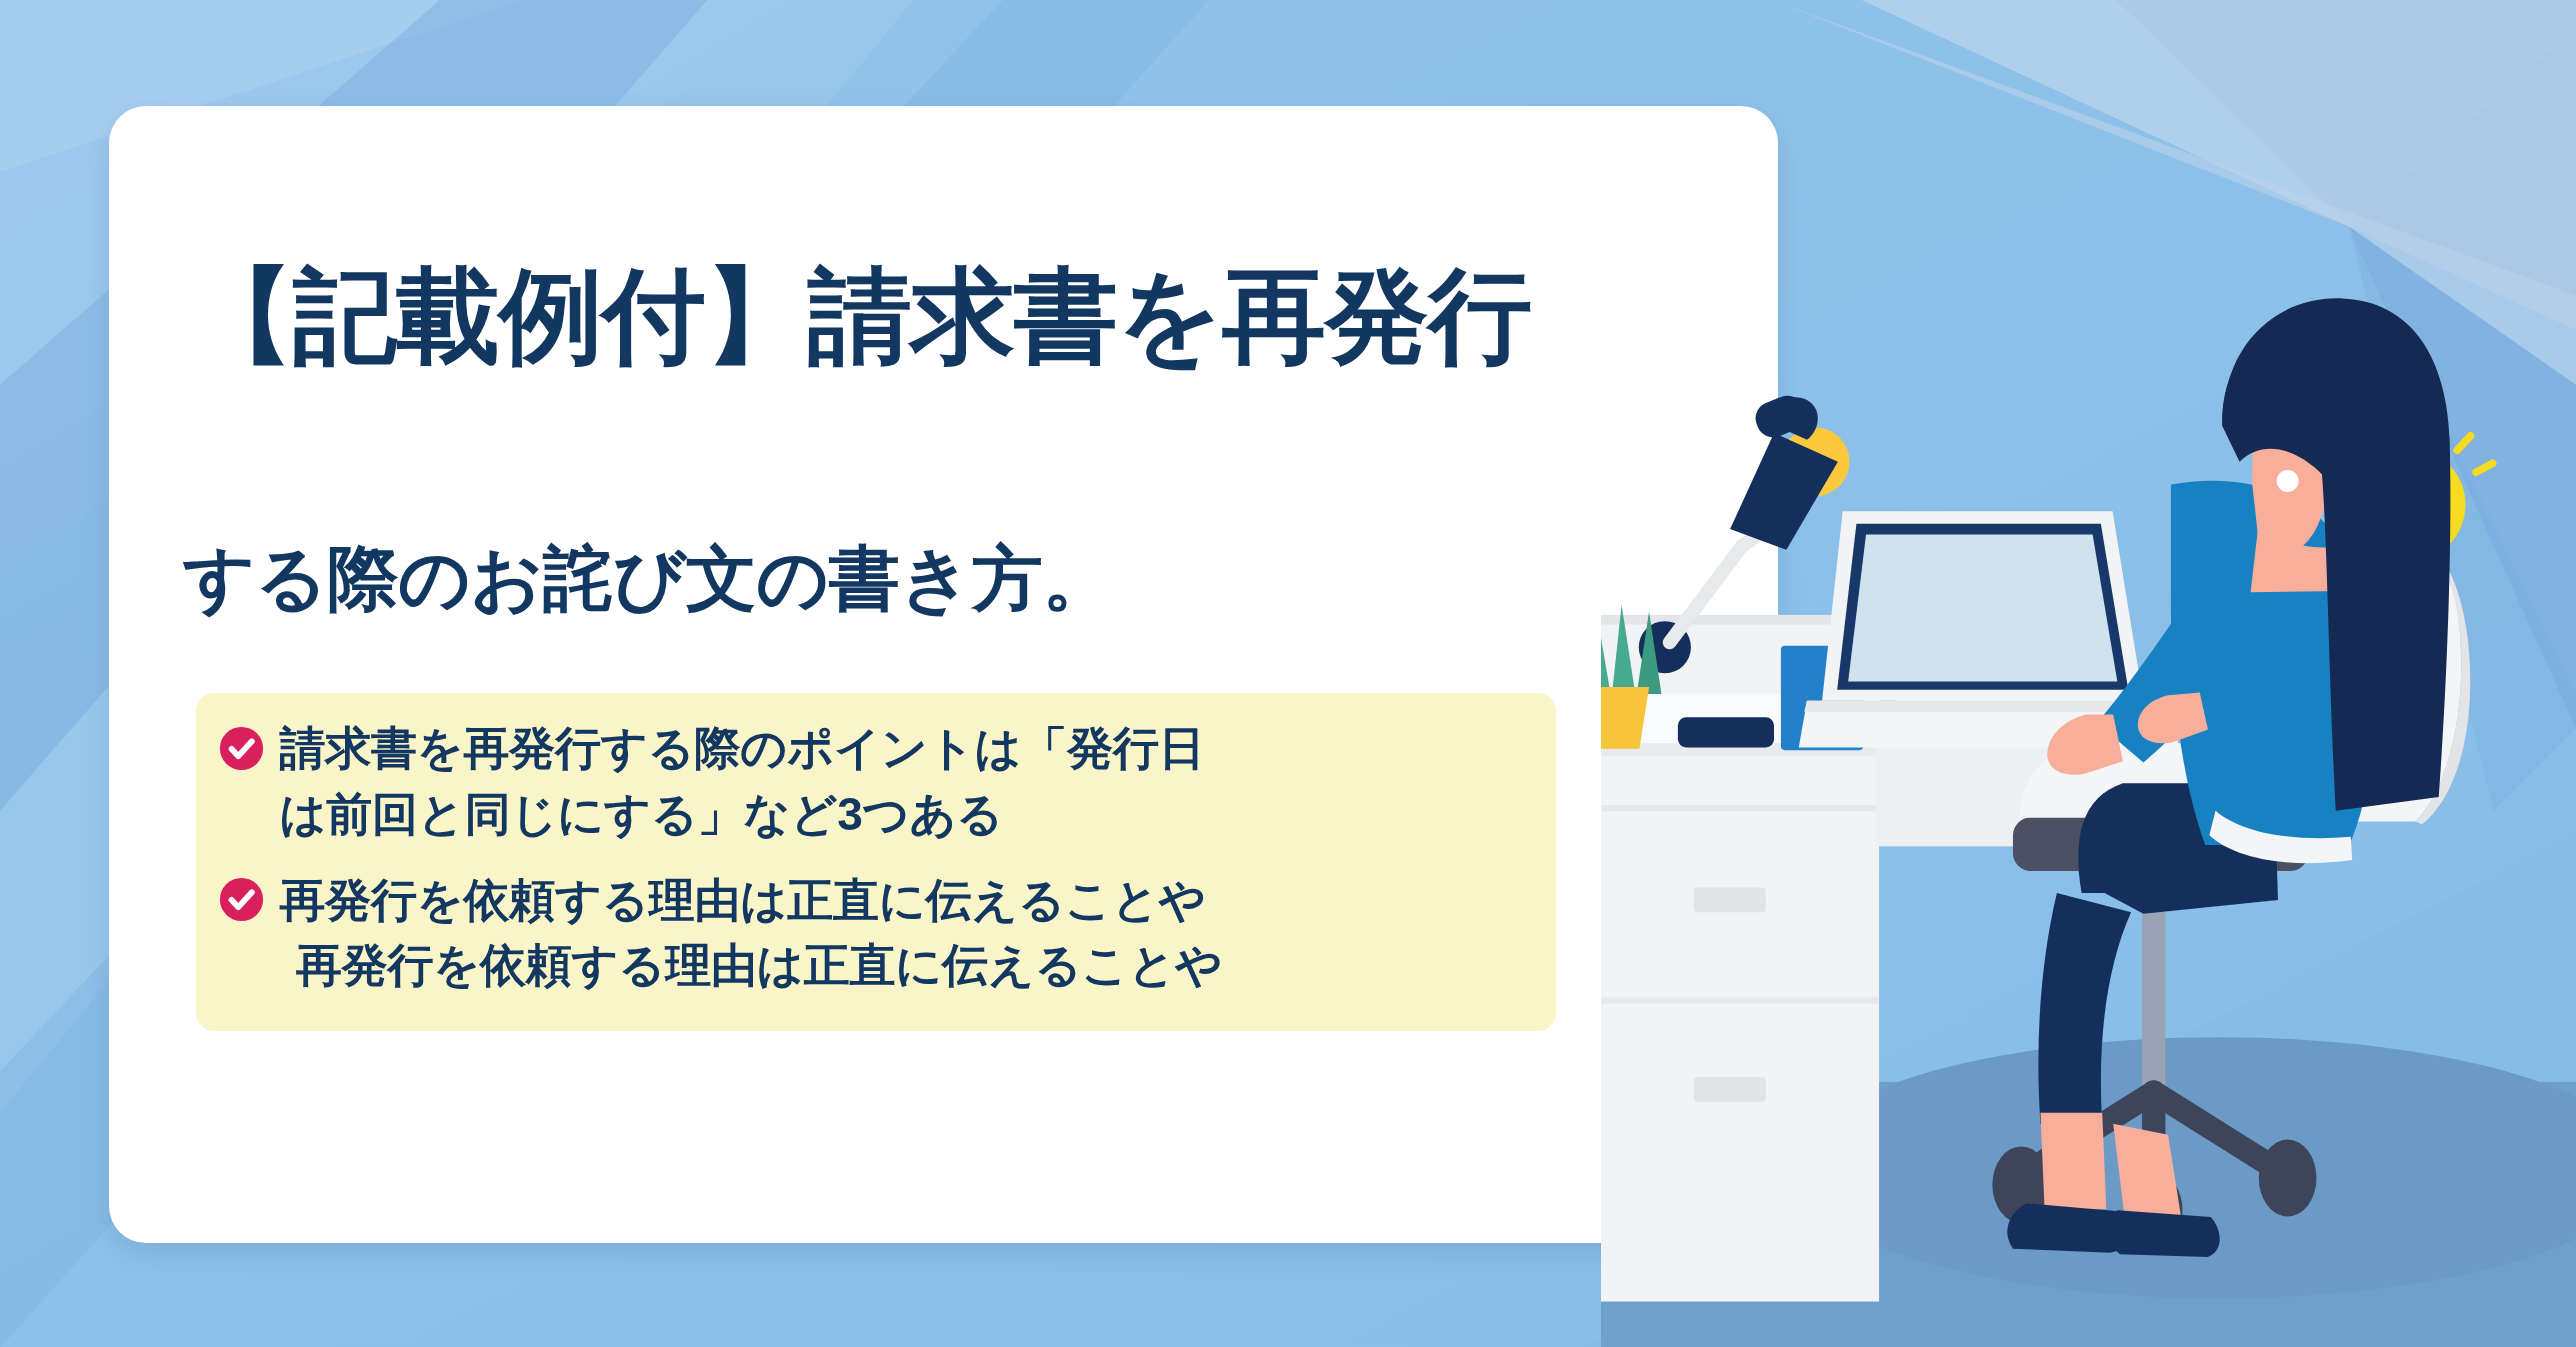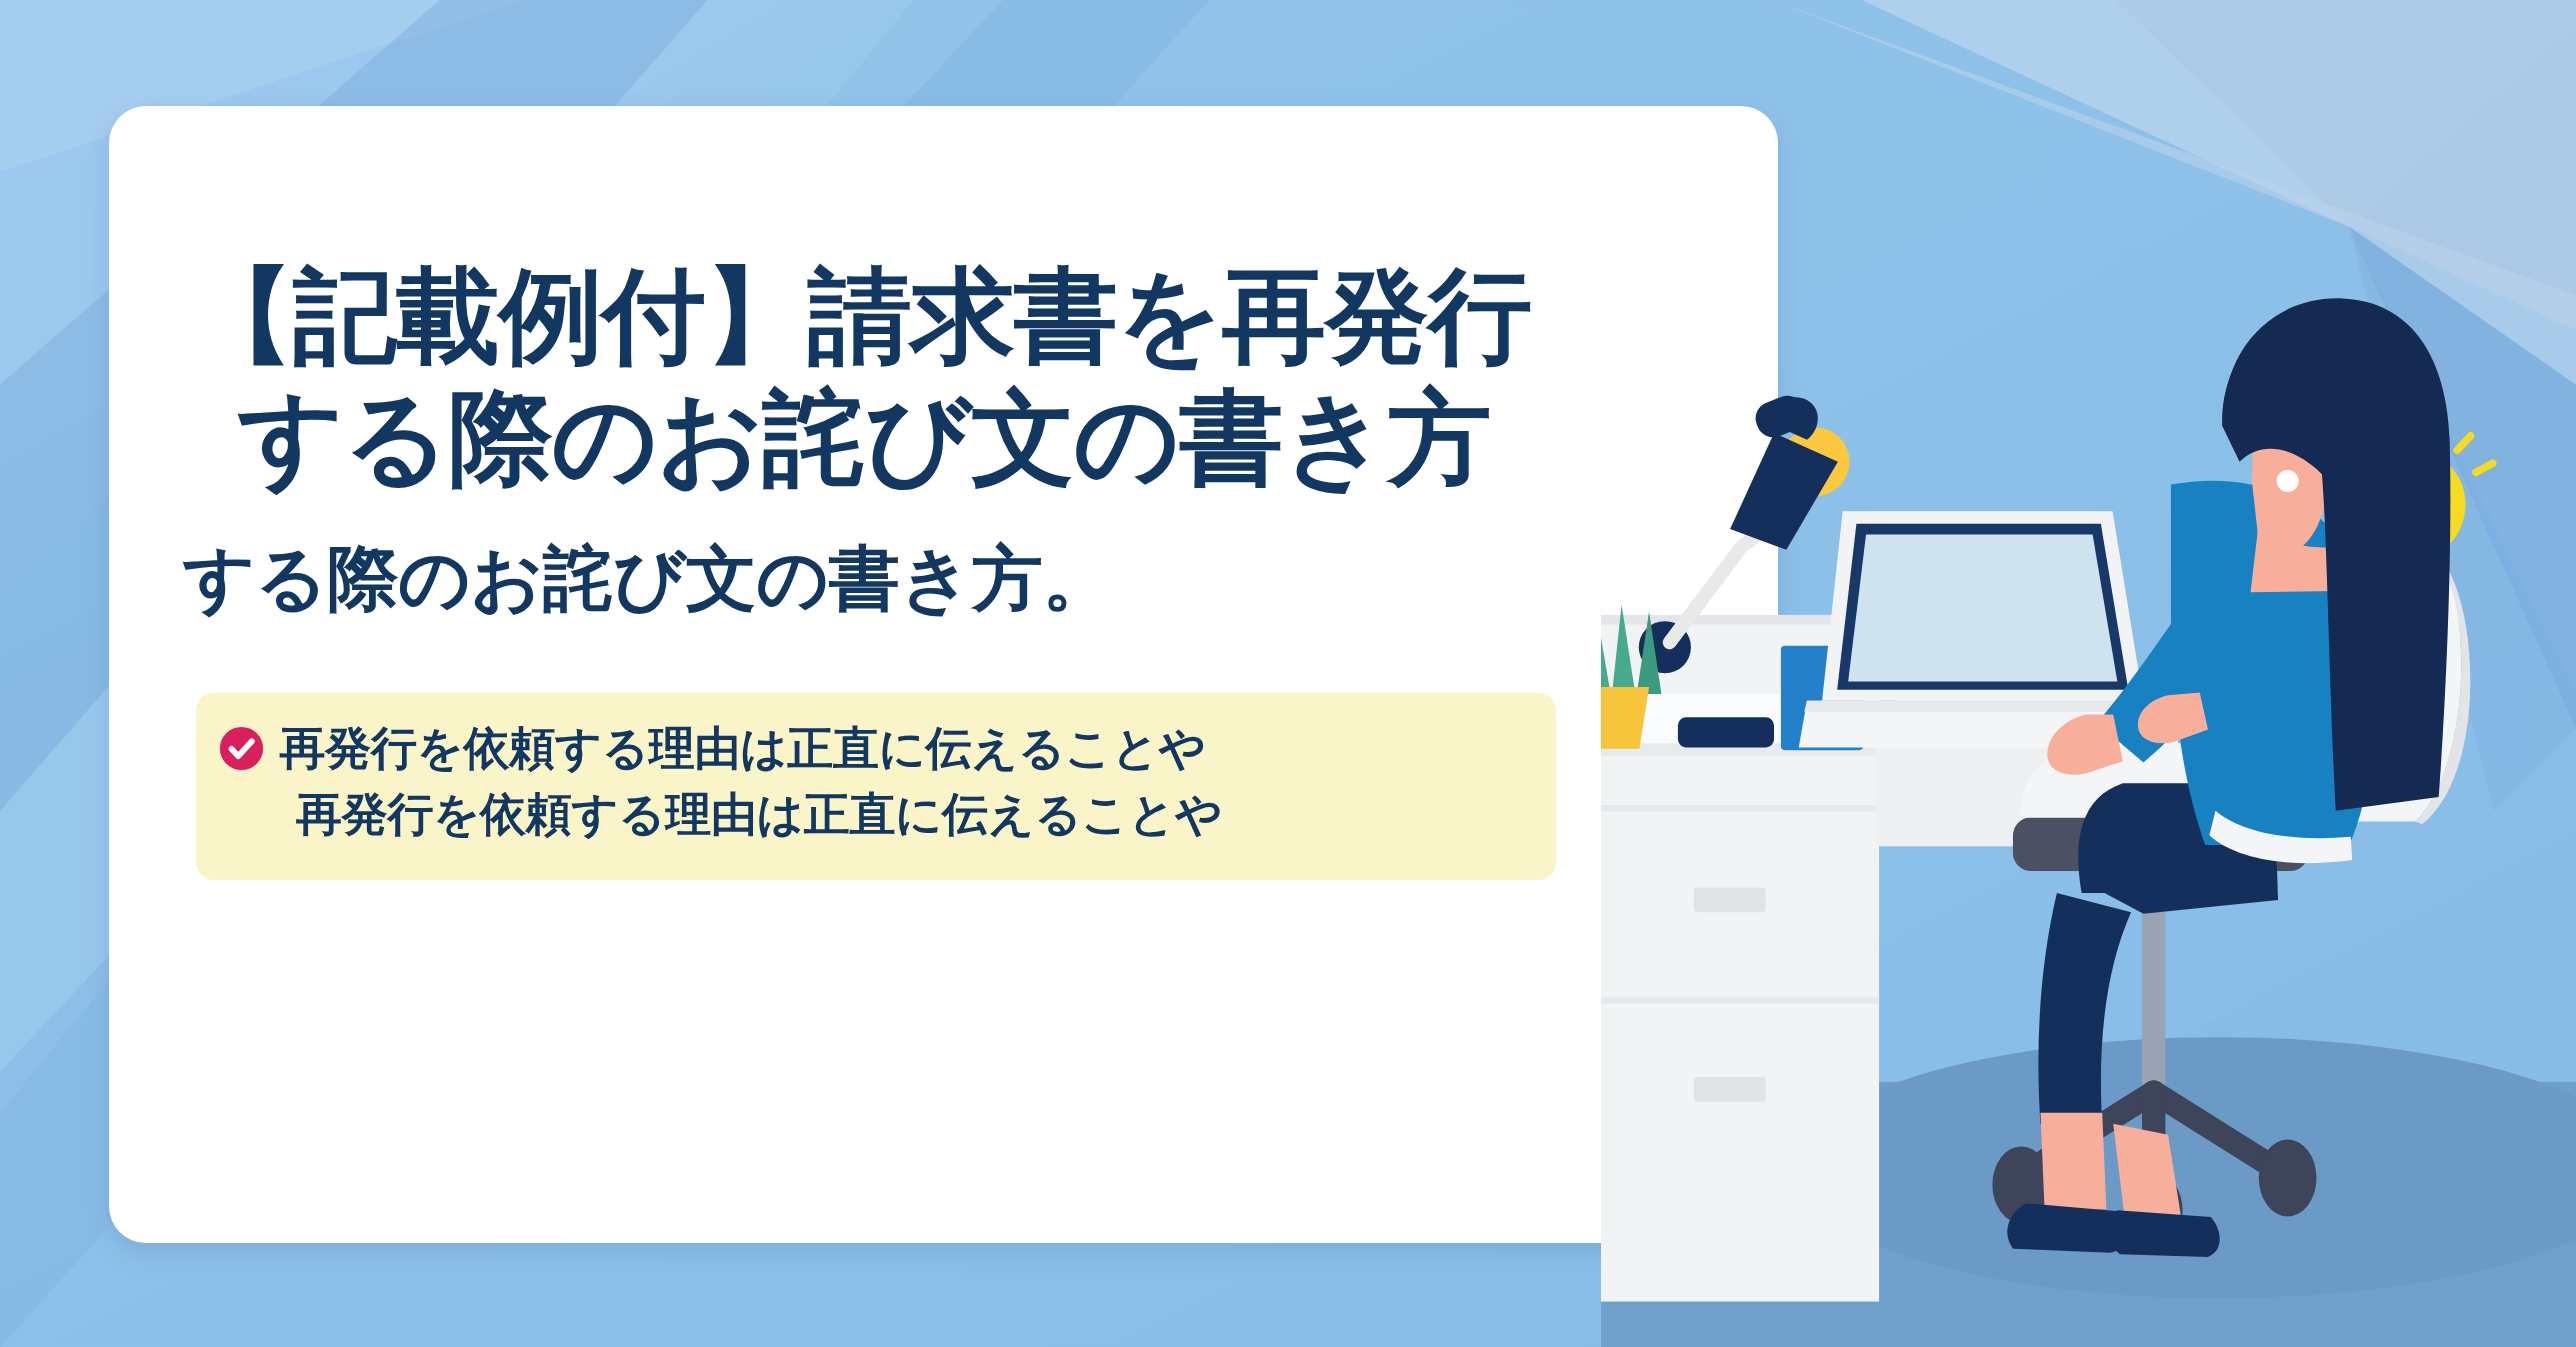--- a/index.html
+++ b/index.html
@@ -117,26 +117,33 @@
 
     <polygon points="3420,330 3750,560 3750,1060" fill="#78ADDD" opacity="0.8"></polygon>
     <polygon points="3420,330 3750,1060 3630,1180" fill="#7FB0DE" opacity="0.5"></polygon>
 
     <polygon points="2300,1962 3750,1210 3750,1962" fill="#86BAE6" opacity="0.35"></polygon>
   </svg>
 
   <div class="card">
     <div class="card-inner">
 
-      <h1 class="headline"><span>【記載例付】請求書を再発行</span><span class="h-indent">する際のお詫び文の書き方</span></h1>
+      <h1 class="headline"><span>【記載例付】請求書を再発行</span></h1>
 
       <h2 class="subhead">する際のお詫び文の書き方。</h2>
 
       <div class="points">
 
+        <div class="point-row">
+          <svg class="check-icon" viewBox="0 0 100 100" xmlns="http://www.w3.org/2000/svg">
+            <circle cx="50" cy="50" r="48" fill="#D91F5C"></circle>
+            <path d="M28 51 L43 67 L73 34" fill="none" stroke="#FFFFFF" stroke-width="13" stroke-linecap="round" stroke-linejoin="round"></path>
+          </svg>
+          <div class="point-text"><span>請求書を再発行する際のポイントは「発行日</span><span style="display:block">は前回と同じにする」など3つある</span></div>
+        </div>
 
         <div class="point-row">
           <svg class="check-icon" viewBox="0 0 100 100" xmlns="http://www.w3.org/2000/svg">
             <circle cx="50" cy="50" r="48" fill="#D91F5C"></circle>
             <path d="M28 51 L43 67 L73 34" fill="none" stroke="#FFFFFF" stroke-width="13" stroke-linecap="round" stroke-linejoin="round"></path>
           </svg>
           <div class="point-text indent2"><span>再発行を依頼する理由は正直に伝えることや</span><span class="l2">再発行を依頼する理由は正直に伝えることや</span></div>
         </div>
 
       </div>

